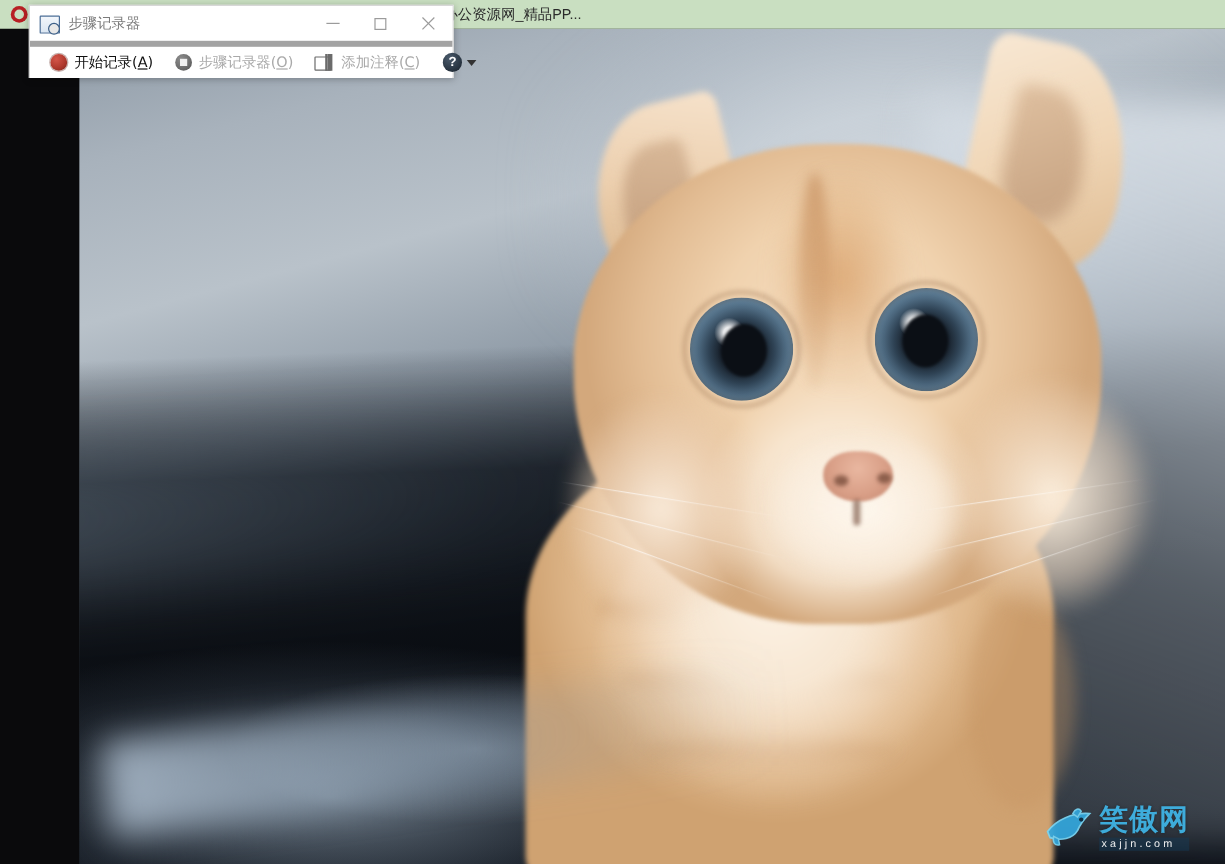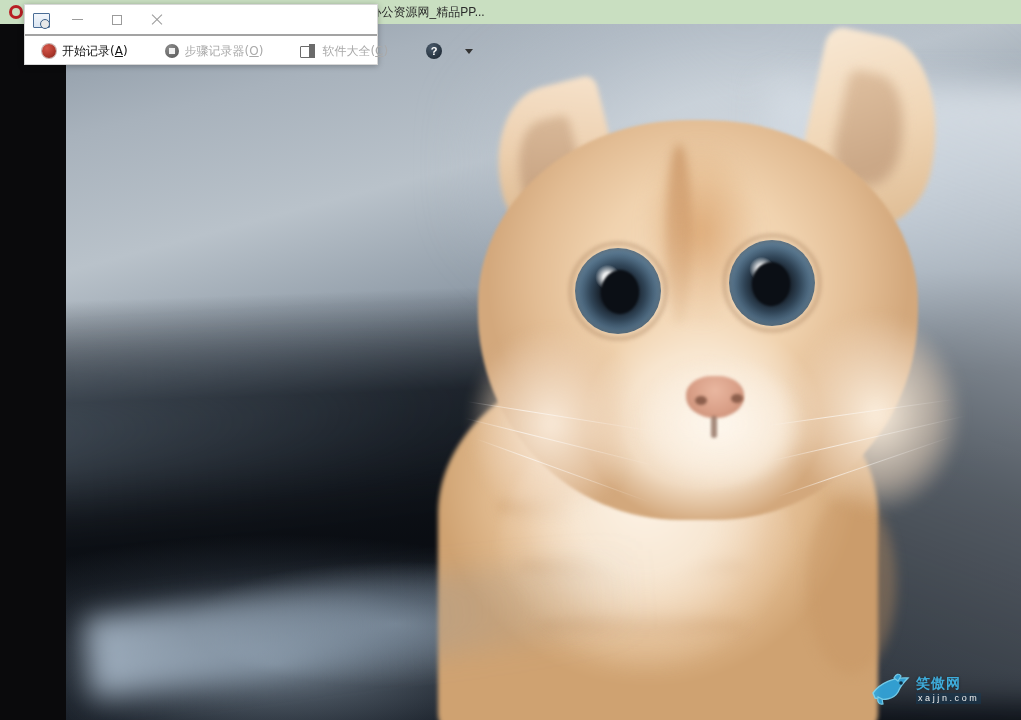--- a/index.html
+++ b/index.html
@@ -308,21 +308,21 @@
     position:absolute; right: 6px; bottom: 6px;
     width: 145px; height: 48px;
     z-index: 6;
     display: flex; align-items: center; gap: 4px;
     opacity: .92;
   }
   #wm-text{
     display:flex; flex-direction:column; justify-content:center;
   }
   #wm-cn{
-    font-size: 14px; font-weight: bold; color:#3fb6e8;
+    font-size: 24px; font-weight: bold; color:#3fb6e8;
     text-shadow: 0 0 3px rgba(0,0,0,.4);
     letter-spacing: 1px; line-height: 1;
     font-family: "DejaVu Sans", sans-serif;
   }
   #wm-en{
     margin-top:3px;
     font-size: 9px; letter-spacing: 2.6px; color:#ffffff;
     background: rgba(20,60,90,.5);
     padding: 1px 2px; line-height:1;
     font-family: "Liberation Sans", sans-serif;
@@ -373,22 +373,21 @@
     content:""; position:absolute; left:-1px; top:5px; width:14px; height:1px; background:#9b9b9b;
   }
   .gl-close::before{ transform: rotate(45deg); }
   .gl-close::after { transform: rotate(-45deg); }
 
   #psr-toolbar{
     flex:1 1 auto;
     display:flex; align-items:flex-end;
     background:#ffffff;
     padding-left: 8px;
-    border-top: 2px solid #a3a3a3;
-    gap: 19px;
+    border-top: 5px solid #a3a3a3;
   }
   .tb-btn{
     display:flex; align-items:center; gap:6px;
     height:26px; padding: 0 9px;
     font-size:12px; white-space:nowrap;
     font-family:"DejaVu Sans","Liberation Sans",sans-serif;
     color:#111;
   }
   .tb-btn.disabled{ color:#a9a9a9; }
   .tb-label u{ text-decoration: underline; }
@@ -527,20 +526,21 @@
     <div class="bm">
       <span class="bm-icon ico-box"></span>
       <span class="bm-label">办公资源网_精品PP...</span>
     </div>
   </div>
 
   <div id="psr-window">
 
     <div id="psr-titlebar">
       <span id="psr-appicon"></span>
+      <span id="psr-title">步骤记录器</span>
 
       <div class="winbtn" id="btn-min">
         <span class="gl-min"></span>
       </div>
       <div class="winbtn" id="btn-max">
         <span class="gl-max"></span>
       </div>
       <div class="winbtn" id="btn-close">
         <span class="gl-close"></span>
       </div>
@@ -553,21 +553,21 @@
         <span class="tb-label"><span>开始记录(</span><u>A</u><span>)</span></span>
       </div>
 
       <div class="tb-btn disabled">
         <span class="ic-stop"></span>
         <span class="tb-label"><span>步骤记录器(</span><u>O</u><span>)</span></span>
       </div>
 
       <div class="tb-btn disabled">
         <span class="ic-comment"></span>
-        <span class="tb-label"><span>软件大全(</span><u>C</u><span>)</span></span>
+        <span class="tb-label"><span>添加注释(</span><u>C</u><span>)</span></span>
       </div>
 
       <div class="tb-btn" style="padding:0 4px 0 10px;">
         <span class="ic-help">?</span>
       </div>
 
       <div id="psr-dropdown">
         <span class="caret"></span>
       </div>
     </div>

